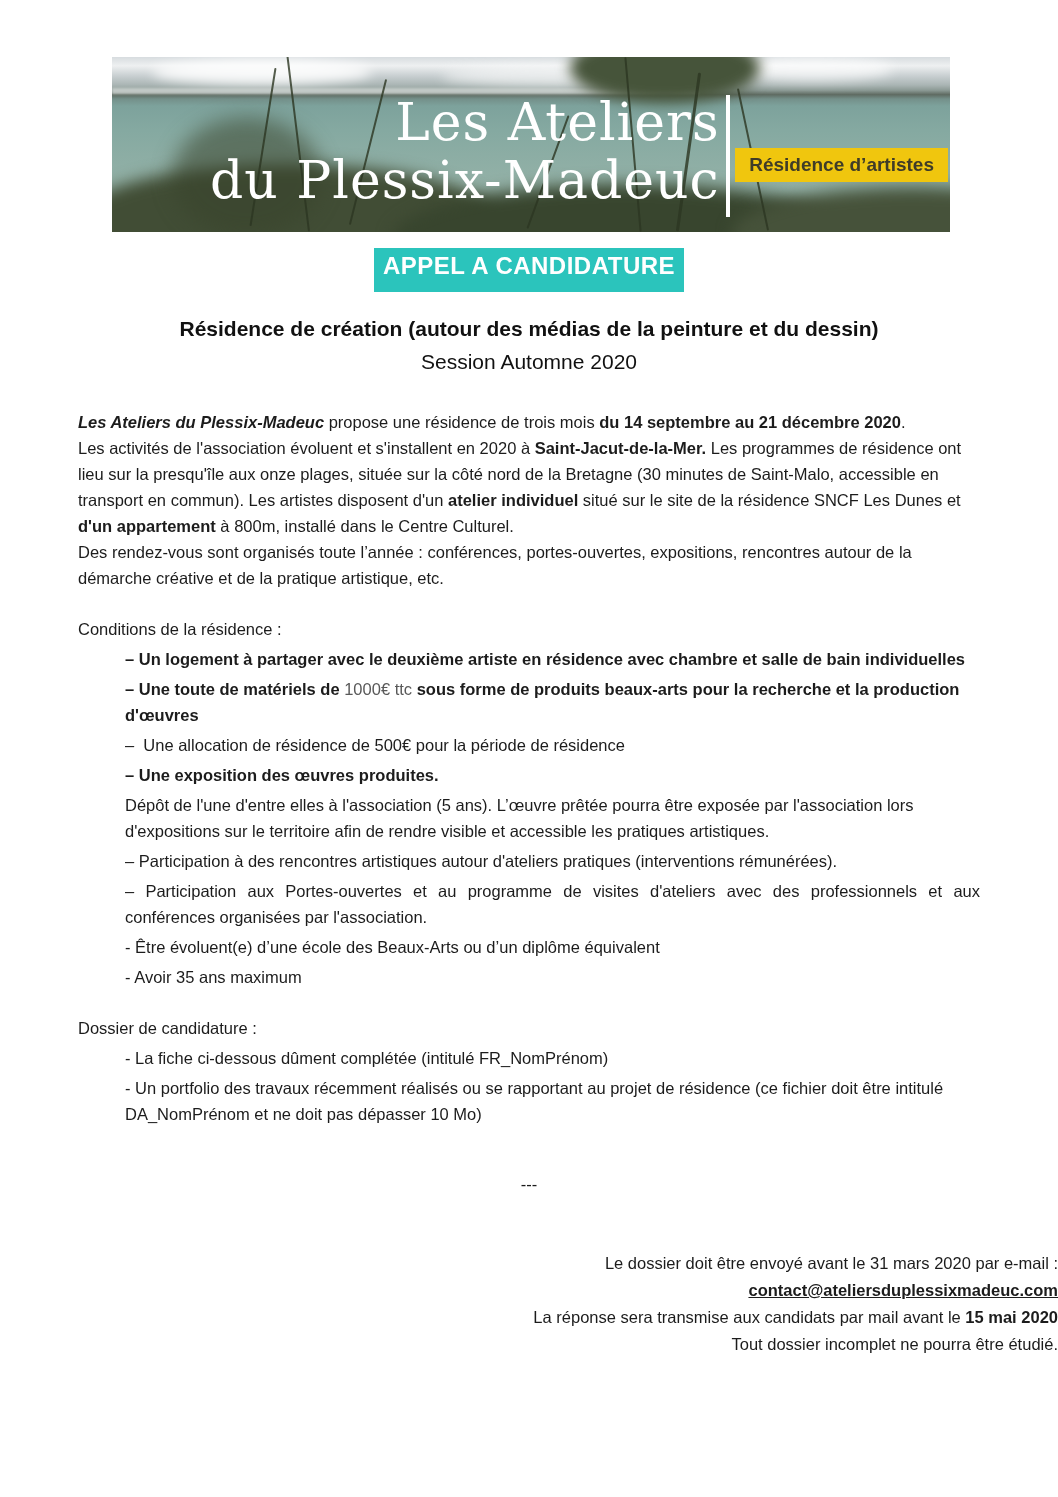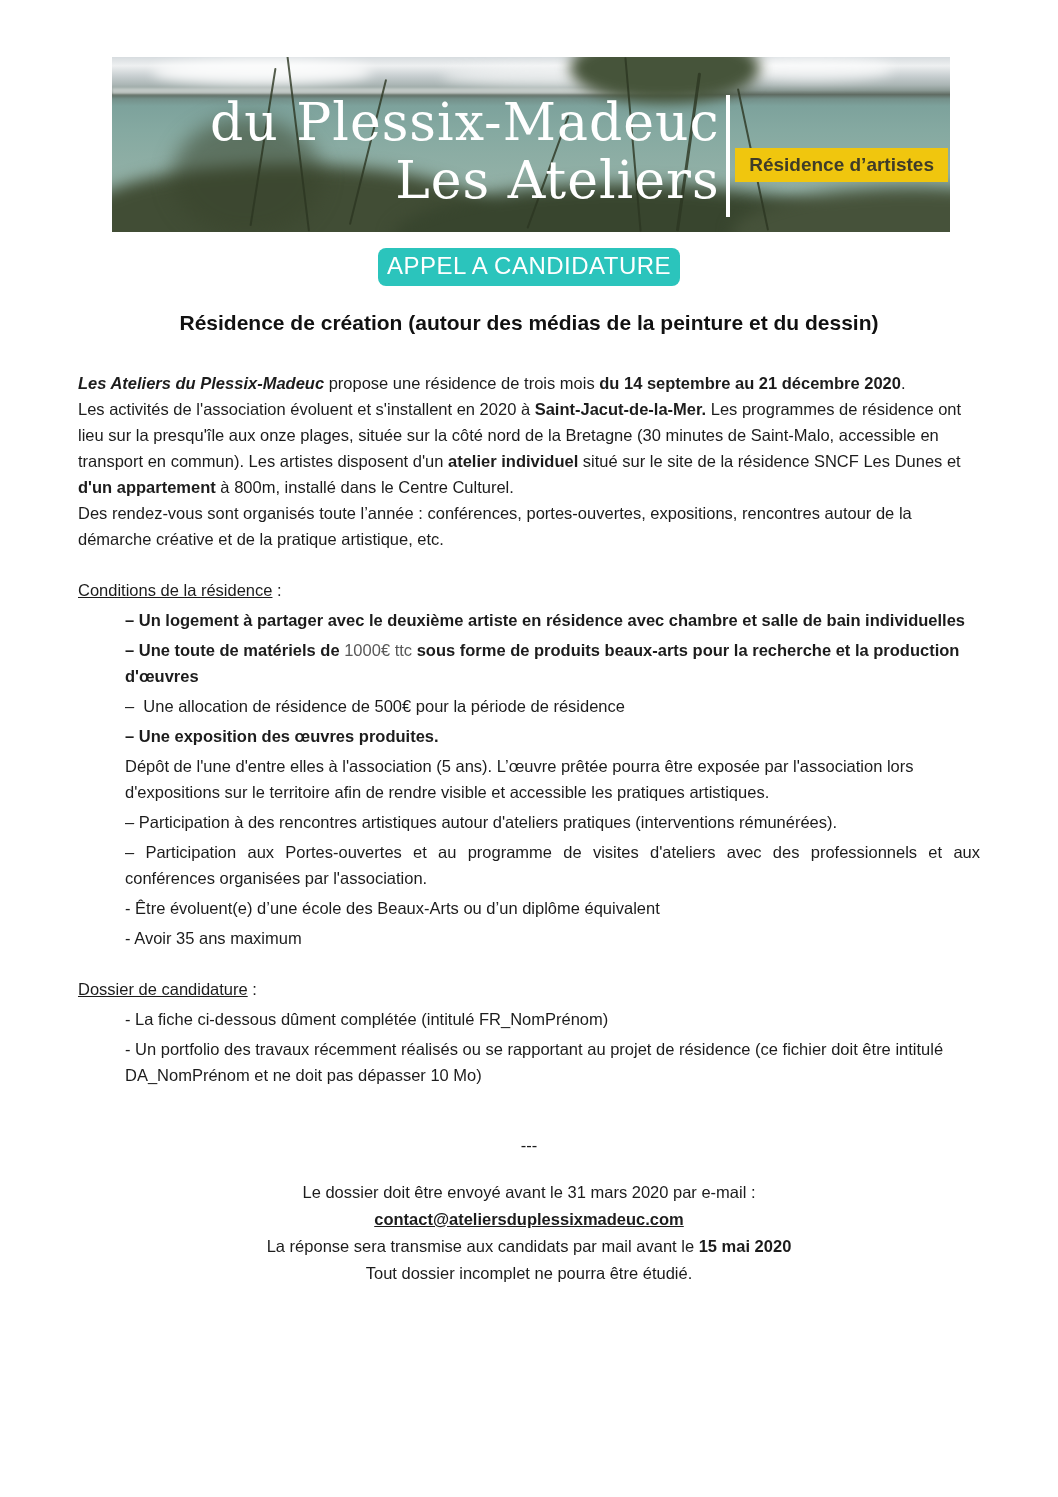--- a/index.html
+++ b/index.html
@@ -45,37 +45,37 @@
     letter-spacing:1px;white-space:nowrap;
   }
   .cursor-bar{position:absolute;right:calc(27.5% - 10px);top:38px;width:4px;height:122px;background:#ffffff;}
   .badge{
     position:absolute;right:2px;top:91px;height:34px;line-height:34px;padding:0 14px;
     background:var(--yellow,#f0c60e);color:var(--badge_text,#3f3c28);font-size:19px;font-weight:bold;
   }
   
   .callout-row{text-align:center;margin-top:16px;}
   .callout{
-    display:inline-block;background:var(--teal,#2bc4bc);color:#ffffff;font-weight:normal;
-    font-size:24px;padding:4px 9px 6px;letter-spacing:.5px;border-radius:8px;
+    display:inline-block;background:var(--teal,#2bc4bc);color:#ffffff;font-weight:bold;
+    font-size:24px;padding:4px 9px 12px;letter-spacing:.5px;
   }
   .titles{text-align:center;margin-top:20px;font-size:21px;line-height:33px;color:#111;}
   .titles .t1{font-weight:bold;}
   .content{margin:31px 78px 0;font-size:16.5px;line-height:26px;color:#1c1c1c;}
   .content p{margin:0;white-space:pre-wrap;}
   .heading{margin-top:25px !important;}
   .list{padding-left:47px;}
   .list p{margin:4px 0;}
   .just{text-align:justify;}
   .sep{text-align:center;margin-top:48px;font-size:16.5px;}
-  .footer-block{text-align:center;margin-top:24px;font-size:16.5px;line-height:27px;color:#1c1c1c;}
+  .footer-block{text-align:right;margin-top:56px;font-size:16.5px;line-height:27px;color:#1c1c1c;}
   .footer-block p{margin:0;}
   .b{font-weight:bold;}
   .i{font-style:italic;}
-  .u{text-decoration:underline;margin-top:40px;}
+  .u{margin-top:40px;}
   a.mail{color:#1c1c1c;font-weight:bold;text-decoration:underline;cursor:pointer;}
 </style>
 </head>
 <body>
 
 <div class="page">
 
   <div class="banner">
     <div class="cloud c1"></div>
     <div class="cloud c2"></div>
@@ -88,33 +88,34 @@
     <div class="veg v3"></div>
     <div class="veg v4"></div>
     <div class="branch b1"></div>
     <div class="branch b2"></div>
     <div class="branch b3"></div>
     <div class="branch b4"></div>
     <div class="branch b5"></div>
     <div class="branch b6"></div>
     <div class="branch b7"></div>
     <div class="banner-title">
+      <div>Les Ateliers</div>
       <div>du Plessix-Madeuc</div>
-      <div>Les Ateliers</div>
     </div>
     <div class="cursor-bar"></div>
     <div class="badge">Résidence d’artistes</div>
   </div>
 
   <div class="callout-row">
     <span class="callout">APPEL A CANDIDATURE</span>
   </div>
 
   <div class="titles">
     <div class="t1">Résidence de création (autour des médias de la peinture et du dessin)</div>
+    <div class="t2">Session Automne 2020</div>
   </div>
 
   <div class="content">
     <p><span class="b i">Les Ateliers du Plessix-Madeuc</span><span> propose une résidence de trois mois </span><span class="b">du 14 septembre au 21 décembre 2020</span><span>.
 Les activités de l'association évoluent et s'installent en 2020 à </span><span class="b">Saint-Jacut-de-la-Mer.</span><span> Les programmes de résidence ont lieu sur la presqu'île aux onze plages, située sur la côté nord de la Bretagne (30 minutes de Saint-Malo, accessible en transport en commun). Les artistes disposent d'un </span><span class="b">atelier individuel</span><span> situé sur le site de la résidence SNCF Les Dunes et </span><span class="b">d'un appartement</span><span> à 800m, installé dans le Centre Culturel.
 Des rendez-vous sont organisés toute l’année : conférences, portes-ouvertes, expositions, rencontres autour de la démarche créative et de la pratique artistique, etc.</span></p>
 
     <p class="heading"><span class="u">Conditions de la résidence</span><span> :</span></p>
     <div class="list">
       <p><span class="b">– Un logement à partager avec le deuxième artiste en résidence avec chambre et salle de bain individuelles</span></p>

